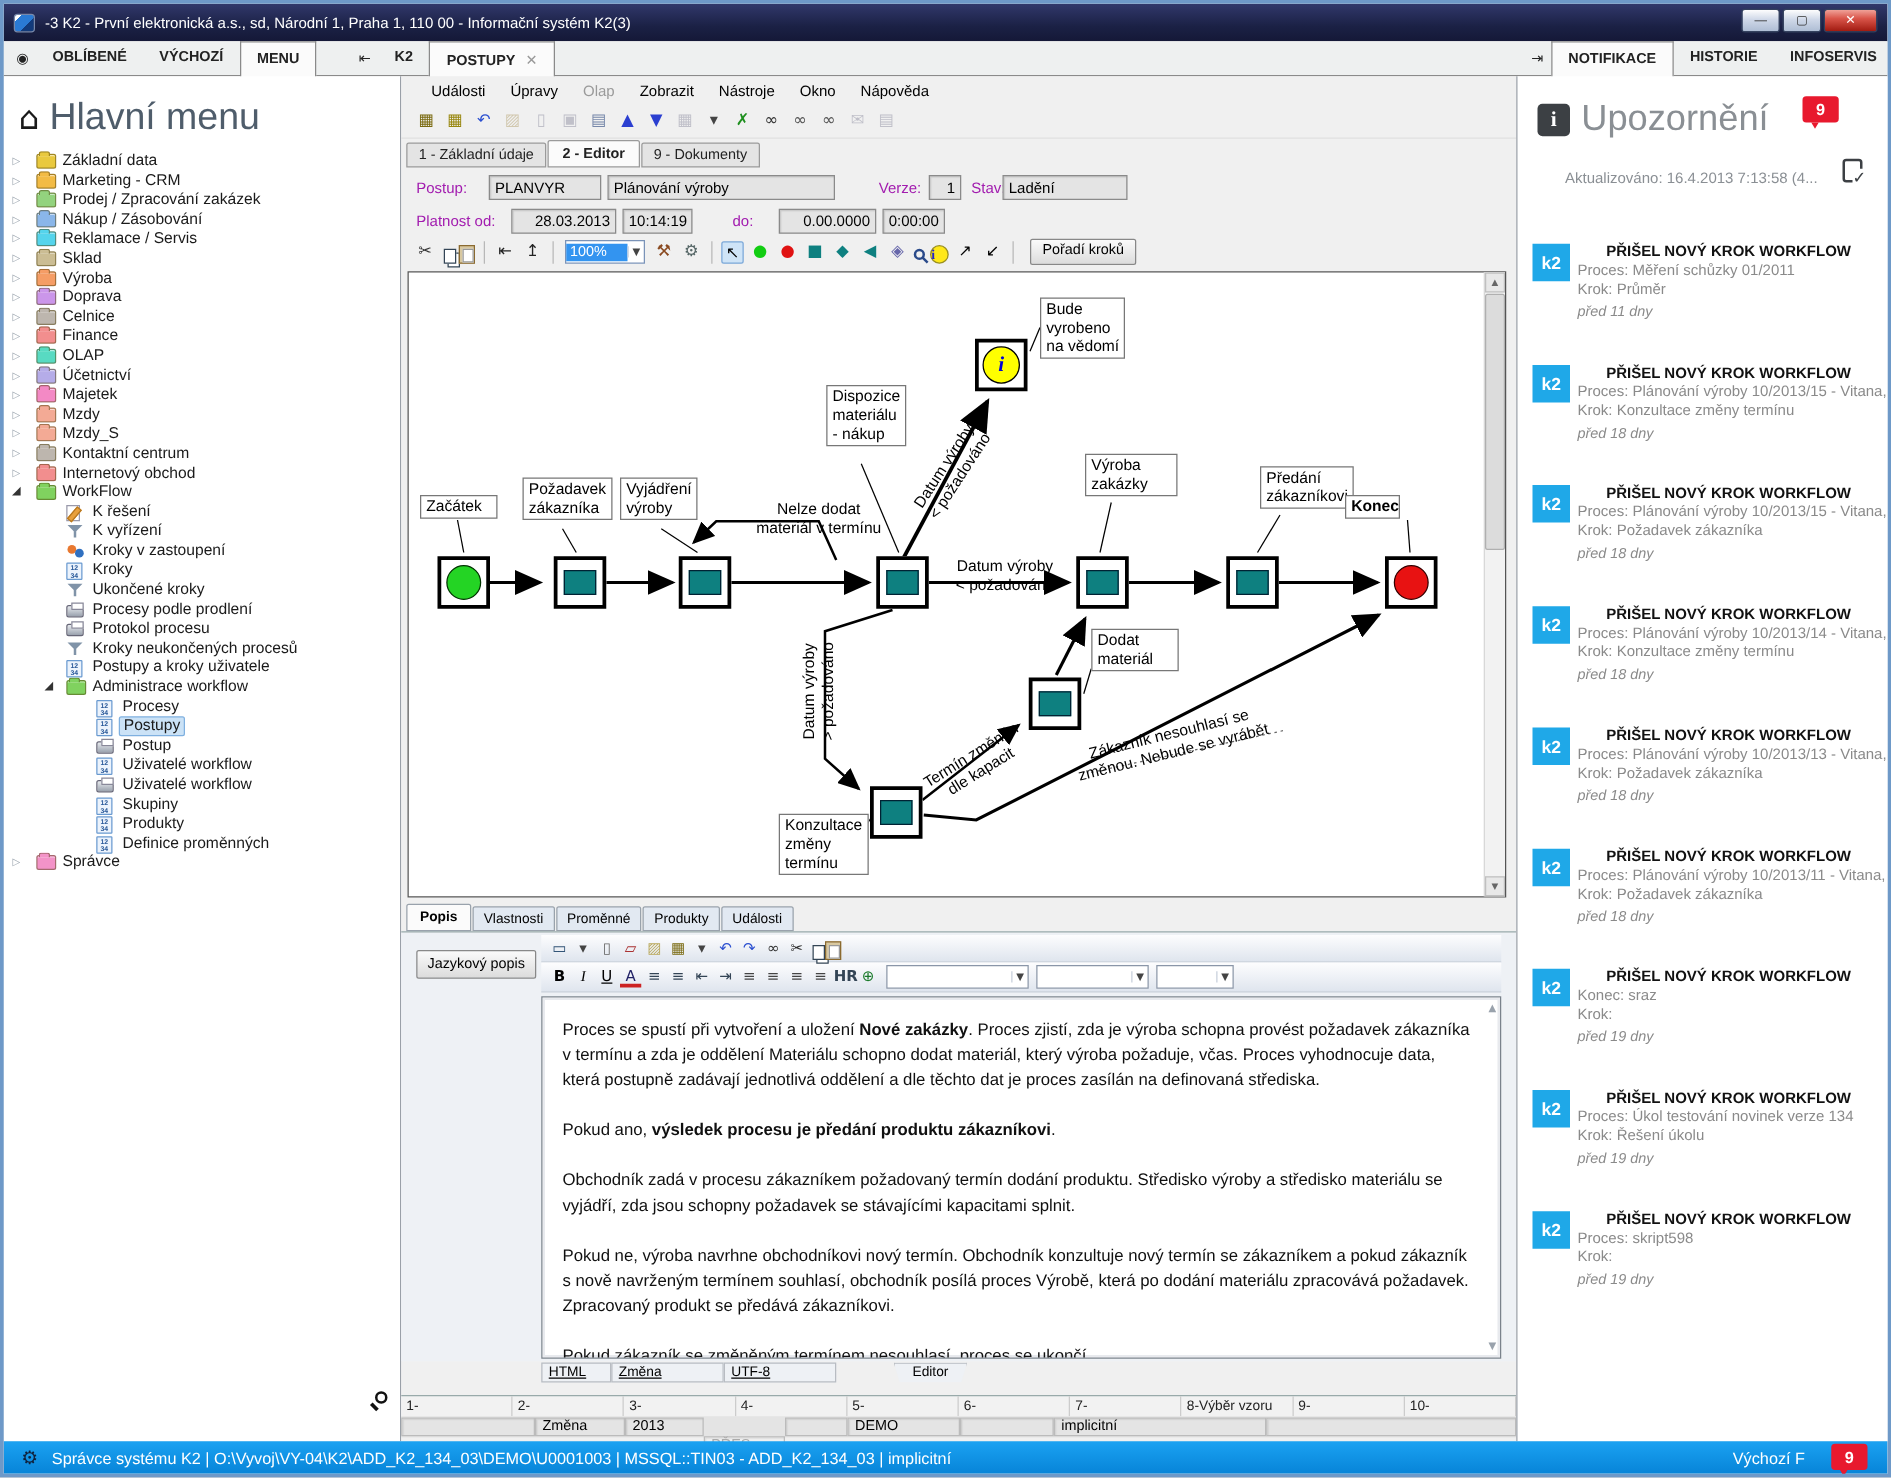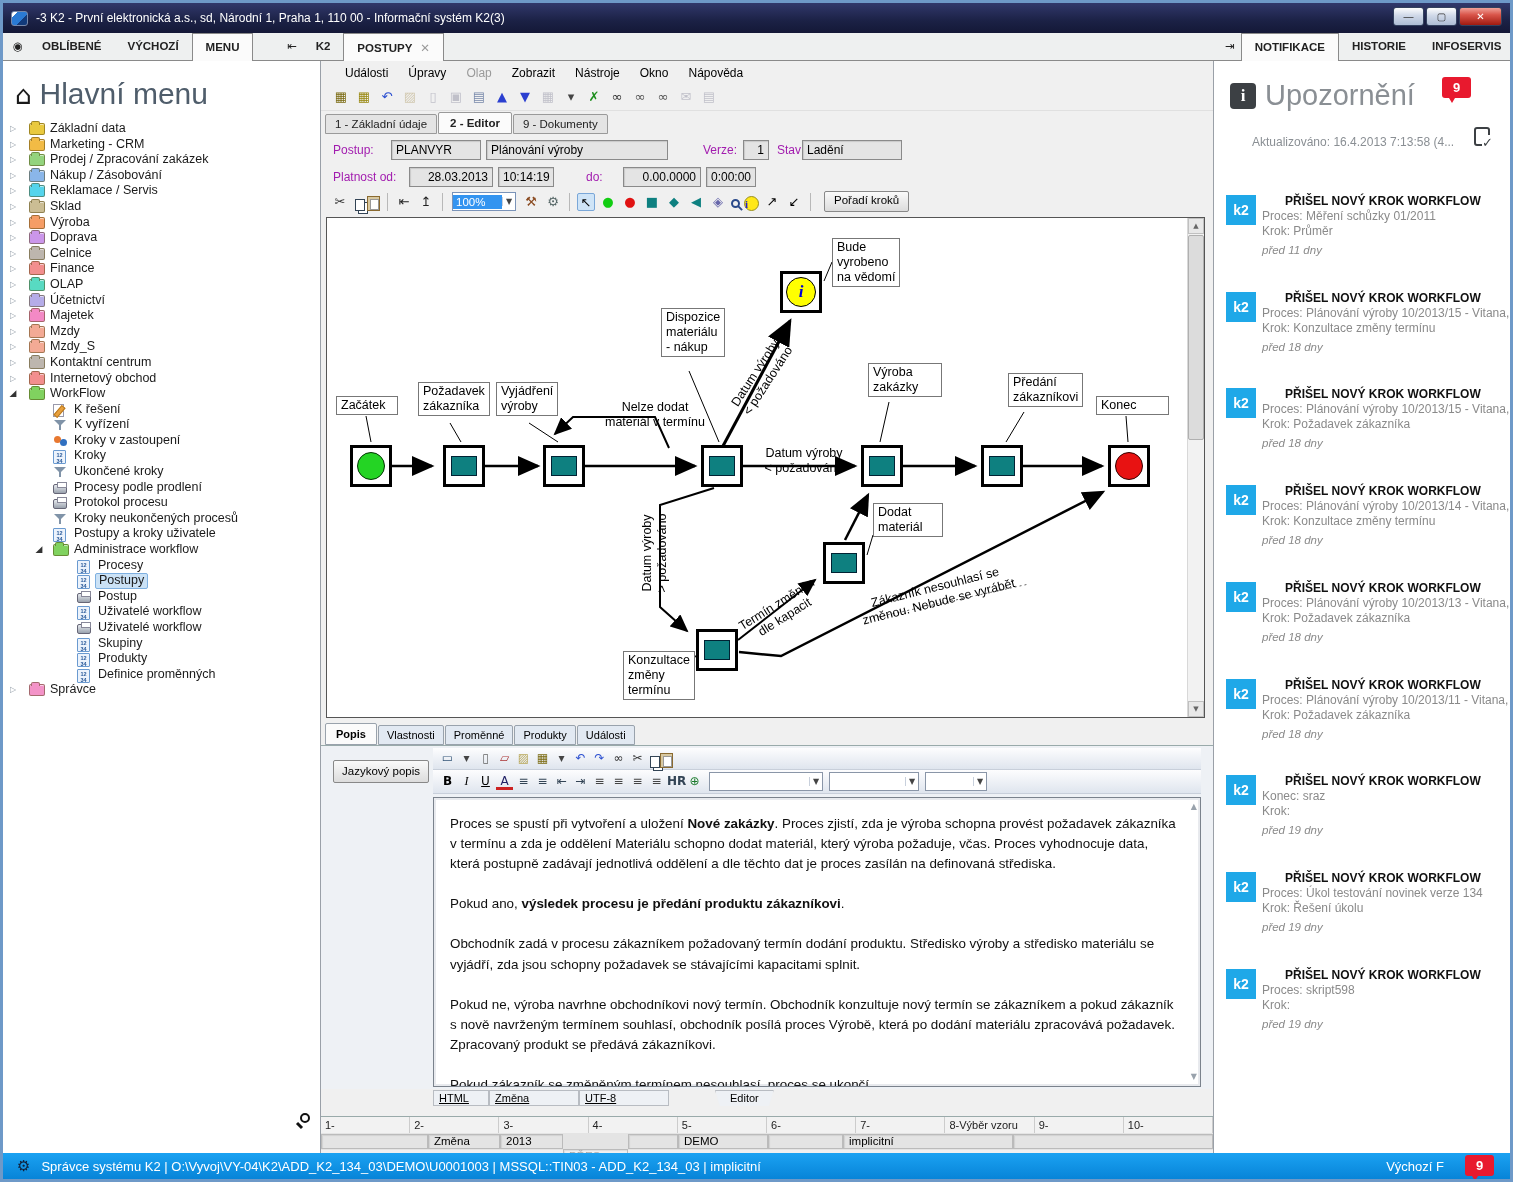--- a/index.html
+++ b/index.html
@@ -598,21 +598,21 @@
             <div>na vědomí</div>
           </div>
           <div class="dlab boxed" style="left: 535px; top: 139px; width: 74px;">
             <div>Výroba</div>
             <div>zakázky</div>
           </div>
           <div class="dlab boxed" style="left: 675px; top: 149px;">
             <div>Předání</div>
             <div>zákazníkovi</div>
           </div>
-          <div class="dlab boxed" style="left: 763px; top: 172px; width: 73px;">
+          <div class="dlab boxed" style="left: 743px; top: 172px; width: 44px; font-weight: bold;">
             <div>Konec</div>
           </div>
           <div class="dlab boxed" style="left: 540px; top: 279px; width: 70px;">
             <div>Dodat</div>
             <div>materiál</div>
           </div>
           <div class="dlab boxed" style="left: 290px; top: 427px;">
             <div>Konzultace</div>
             <div>změny</div>
             <div>termínu</div>

